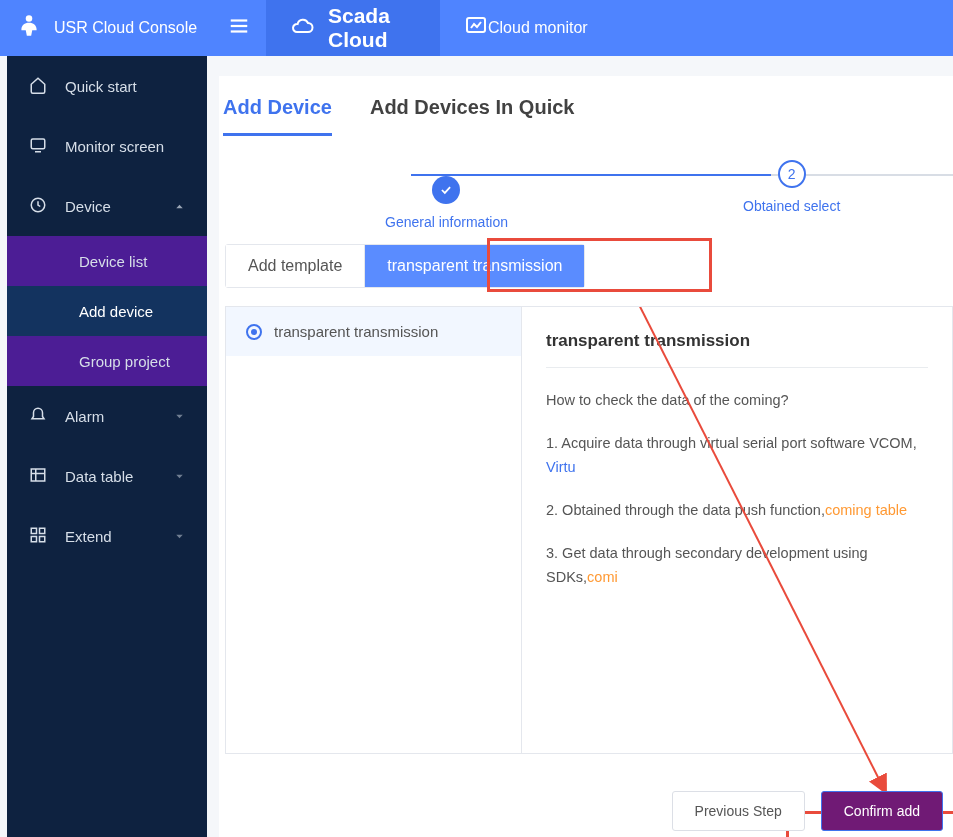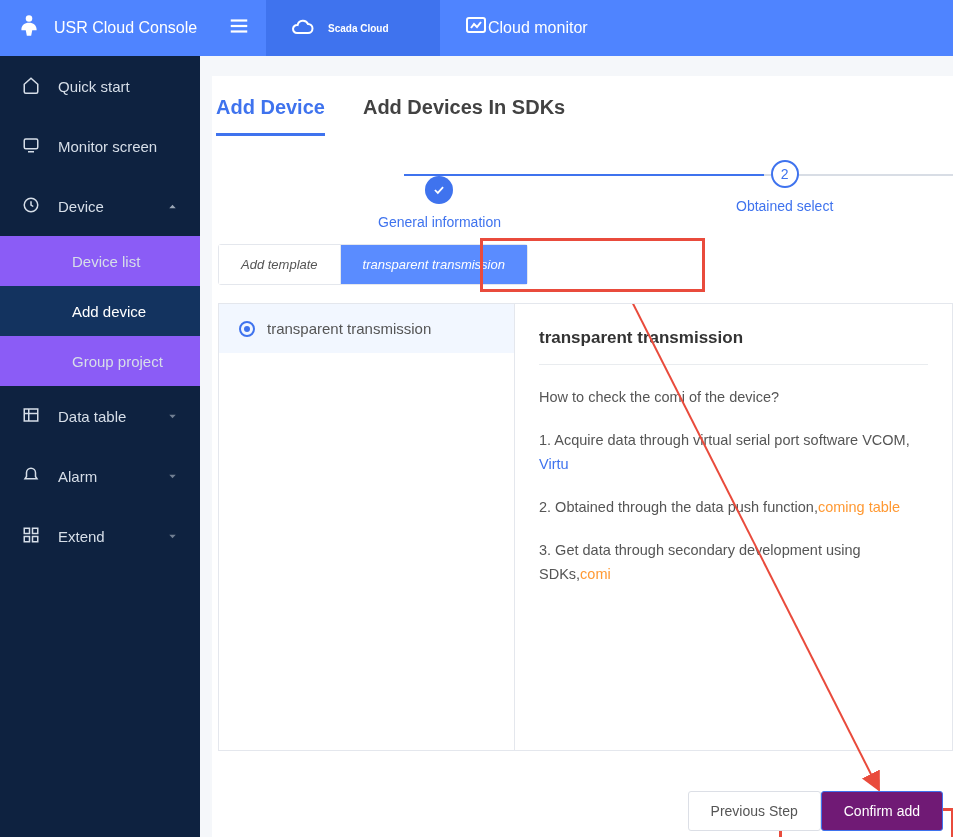--- a/index.html
+++ b/index.html
@@ -33,54 +33,54 @@
   .hamburger-icon { margin-left: auto; }
   .header-scada {
     display: flex;
     align-items: center;
     gap: 14px;
     width: 174px;
     background: #3f73ee;
     color: #fff;
     font-weight: 600;
     padding: 0 24px;
-    font-size: 10px;
+    font-size: 21px;
   }
   .header-monitor {
     display: flex;
     align-items: center;
     gap: 0;
     color: #fff;
     padding: 0 24px;
     font-size: 16px;
   }
 
   
-  .body-row { display: flex; height: calc(837px - 56px); }
+  .body-row { display: flex; height: calc(837px - 56px); margin-left: 7px; }
   .sidebar {
     width: 200px;
     background: #0e2240;
     color: #d6dee8;
     font-size: 15px;
   }
   .side-item {
     display: flex;
     align-items: center;
     gap: 18px;
     padding: 0 22px;
     height: 60px;
     cursor: pointer;
   }
   .side-item .chev { margin-left: auto; opacity: .7; }
   .side-sub {
     height: 50px;
     display: flex;
     align-items: center;
     padding-left: 72px;
-    background: #8b5cf6;
+    background: #4c1d95;
     cursor: pointer;
   }
   .side-sub.active { background: #13335f; color: #fff; }
 
   .main {
     flex: 1;
     padding: 20px 0 0 12px;
     overflow: hidden;
   }
   .card {
@@ -164,26 +164,25 @@
     margin-top: 4px;
   }
   .subtabs {
     display: inline-flex;
     border: 1px solid #e4e7ed;
     border-radius: 3px;
     margin-left: 6px;
   }
   .subtab {
     padding: 12px 22px;
-    font-size: 13px;
+    font-size: 16px;
     color: #555;
     border-right: 1px solid #e4e7ed;
     cursor: pointer;
     background: #fff;
-    font-style: italic;
   }
   .subtab:last-child { border-right: none; }
   .subtab.active {
     background: #5a8cff;
     color: #fff;
   }
   
   .redbox1 {
     position: absolute;
     border: 3px solid #e94b3c;
@@ -253,20 +252,21 @@
   }
   .link-blue { color: #3f73ee; }
   .link-orange { color: #ff9933; }
 
   
   .footer {
     position: absolute;
     right: 10px;
     bottom: 6px;
     display: flex;
+    gap: 16px;
   }
   .btn {
     padding: 11px 22px;
     border-radius: 3px;
     font-size: 14px;
     cursor: pointer;
     border: 1px solid #dcdfe6;
     background: #fff;
     color: #555;
   }
@@ -352,34 +352,34 @@
         <span>Device list</span>
       </div>
     <div class="side-sub active">
         <span>Add device</span>
       </div>
     <div class="side-sub">
         <span>Group project</span>
       </div>
     <div class="side-item">
       <span><svg width="18" height="18" viewBox="0 0 24 24" fill="none" stroke="#d6dee8" stroke-width="2">
+            <path d="M12 3a6 6 0 0 0-6 6v5l-2 3h16l-2-3V9a6 6 0 0 0-6-6z"></path>
+          </svg></span>
+      <span>Alarm</span>
+      <span class="chev"><svg width="11" height="11" viewBox="0 0 24 24" fill="#9aa6b5">
+            <path d="M12 16l7-8H5z"></path>
+          </svg></span>
+    </div>
+    <div class="side-item">
+      <span><svg width="18" height="18" viewBox="0 0 24 24" fill="none" stroke="#d6dee8" stroke-width="2">
             <rect x="3" y="4" width="18" height="16"></rect>
             <line x1="3" y1="10" x2="21" y2="10"></line>
             <line x1="9" y1="4" x2="9" y2="20"></line>
           </svg></span>
       <span>Data table</span>
-      <span class="chev"><svg width="11" height="11" viewBox="0 0 24 24" fill="#9aa6b5">
-            <path d="M12 16l7-8H5z"></path>
-          </svg></span>
-    </div>
-    <div class="side-item">
-      <span><svg width="18" height="18" viewBox="0 0 24 24" fill="none" stroke="#d6dee8" stroke-width="2">
-            <path d="M12 3a6 6 0 0 0-6 6v5l-2 3h16l-2-3V9a6 6 0 0 0-6-6z"></path>
-          </svg></span>
-      <span>Alarm</span>
       <span class="chev"><svg width="11" height="11" viewBox="0 0 24 24" fill="#9aa6b5">
             <path d="M12 16l7-8H5z"></path>
           </svg></span>
     </div>
     <div class="side-item">
       <span><svg width="18" height="18" viewBox="0 0 24 24" fill="none" stroke="#d6dee8" stroke-width="2">
             <rect x="3" y="3" width="7" height="7"></rect>
             <rect x="14" y="3" width="7" height="7"></rect>
             <rect x="3" y="14" width="7" height="7"></rect>
             <rect x="14" y="14" width="7" height="7"></rect>
@@ -389,21 +389,21 @@
             <path d="M12 16l7-8H5z"></path>
           </svg></span>
     </div>
   </div>
 
   <div class="main">
     <div class="card">
 
       <div class="top-tabs">
         <div class="top-tab active">Add Device</div>
-        <div class="top-tab">Add Devices In SDKs</div>
+        <div class="top-tab">Add Devices In Quick</div>
       </div>
 
       <div class="stepper">
         <div class="step-line"></div>
         <div class="step-line-active"></div>
         <div class="step1">
           <div class="step-circle done">
             <svg width="14" height="14" viewBox="0 0 24 24" fill="none" stroke="#fff" stroke-width="3">
                 <polyline points="5 12 10 17 19 7"></polyline>
               </svg>
@@ -426,21 +426,21 @@
 
       <div class="content">
         <div class="content-left">
           <div class="radio-row">
             <span class="radio"></span>
             <span>transparent transmission</span>
           </div>
         </div>
         <div class="content-right">
           <h3>transparent transmission</h3>
-          <p>How to check the comi of the device?</p>
+          <p>How to check the data of the coming?</p>
           <p>
             <span>1. Acquire data through virtual serial port software VCOM, </span><span class="link-blue">Virtu</span>
           </p>
           <p>
             <span>2. Obtained through the data push function,</span><span class="link-orange">coming table</span>
           </p>
           <p>
             <span>3. Get data through secondary development using SDKs,</span><span class="link-orange">comi</span>
           </p>
         </div>

